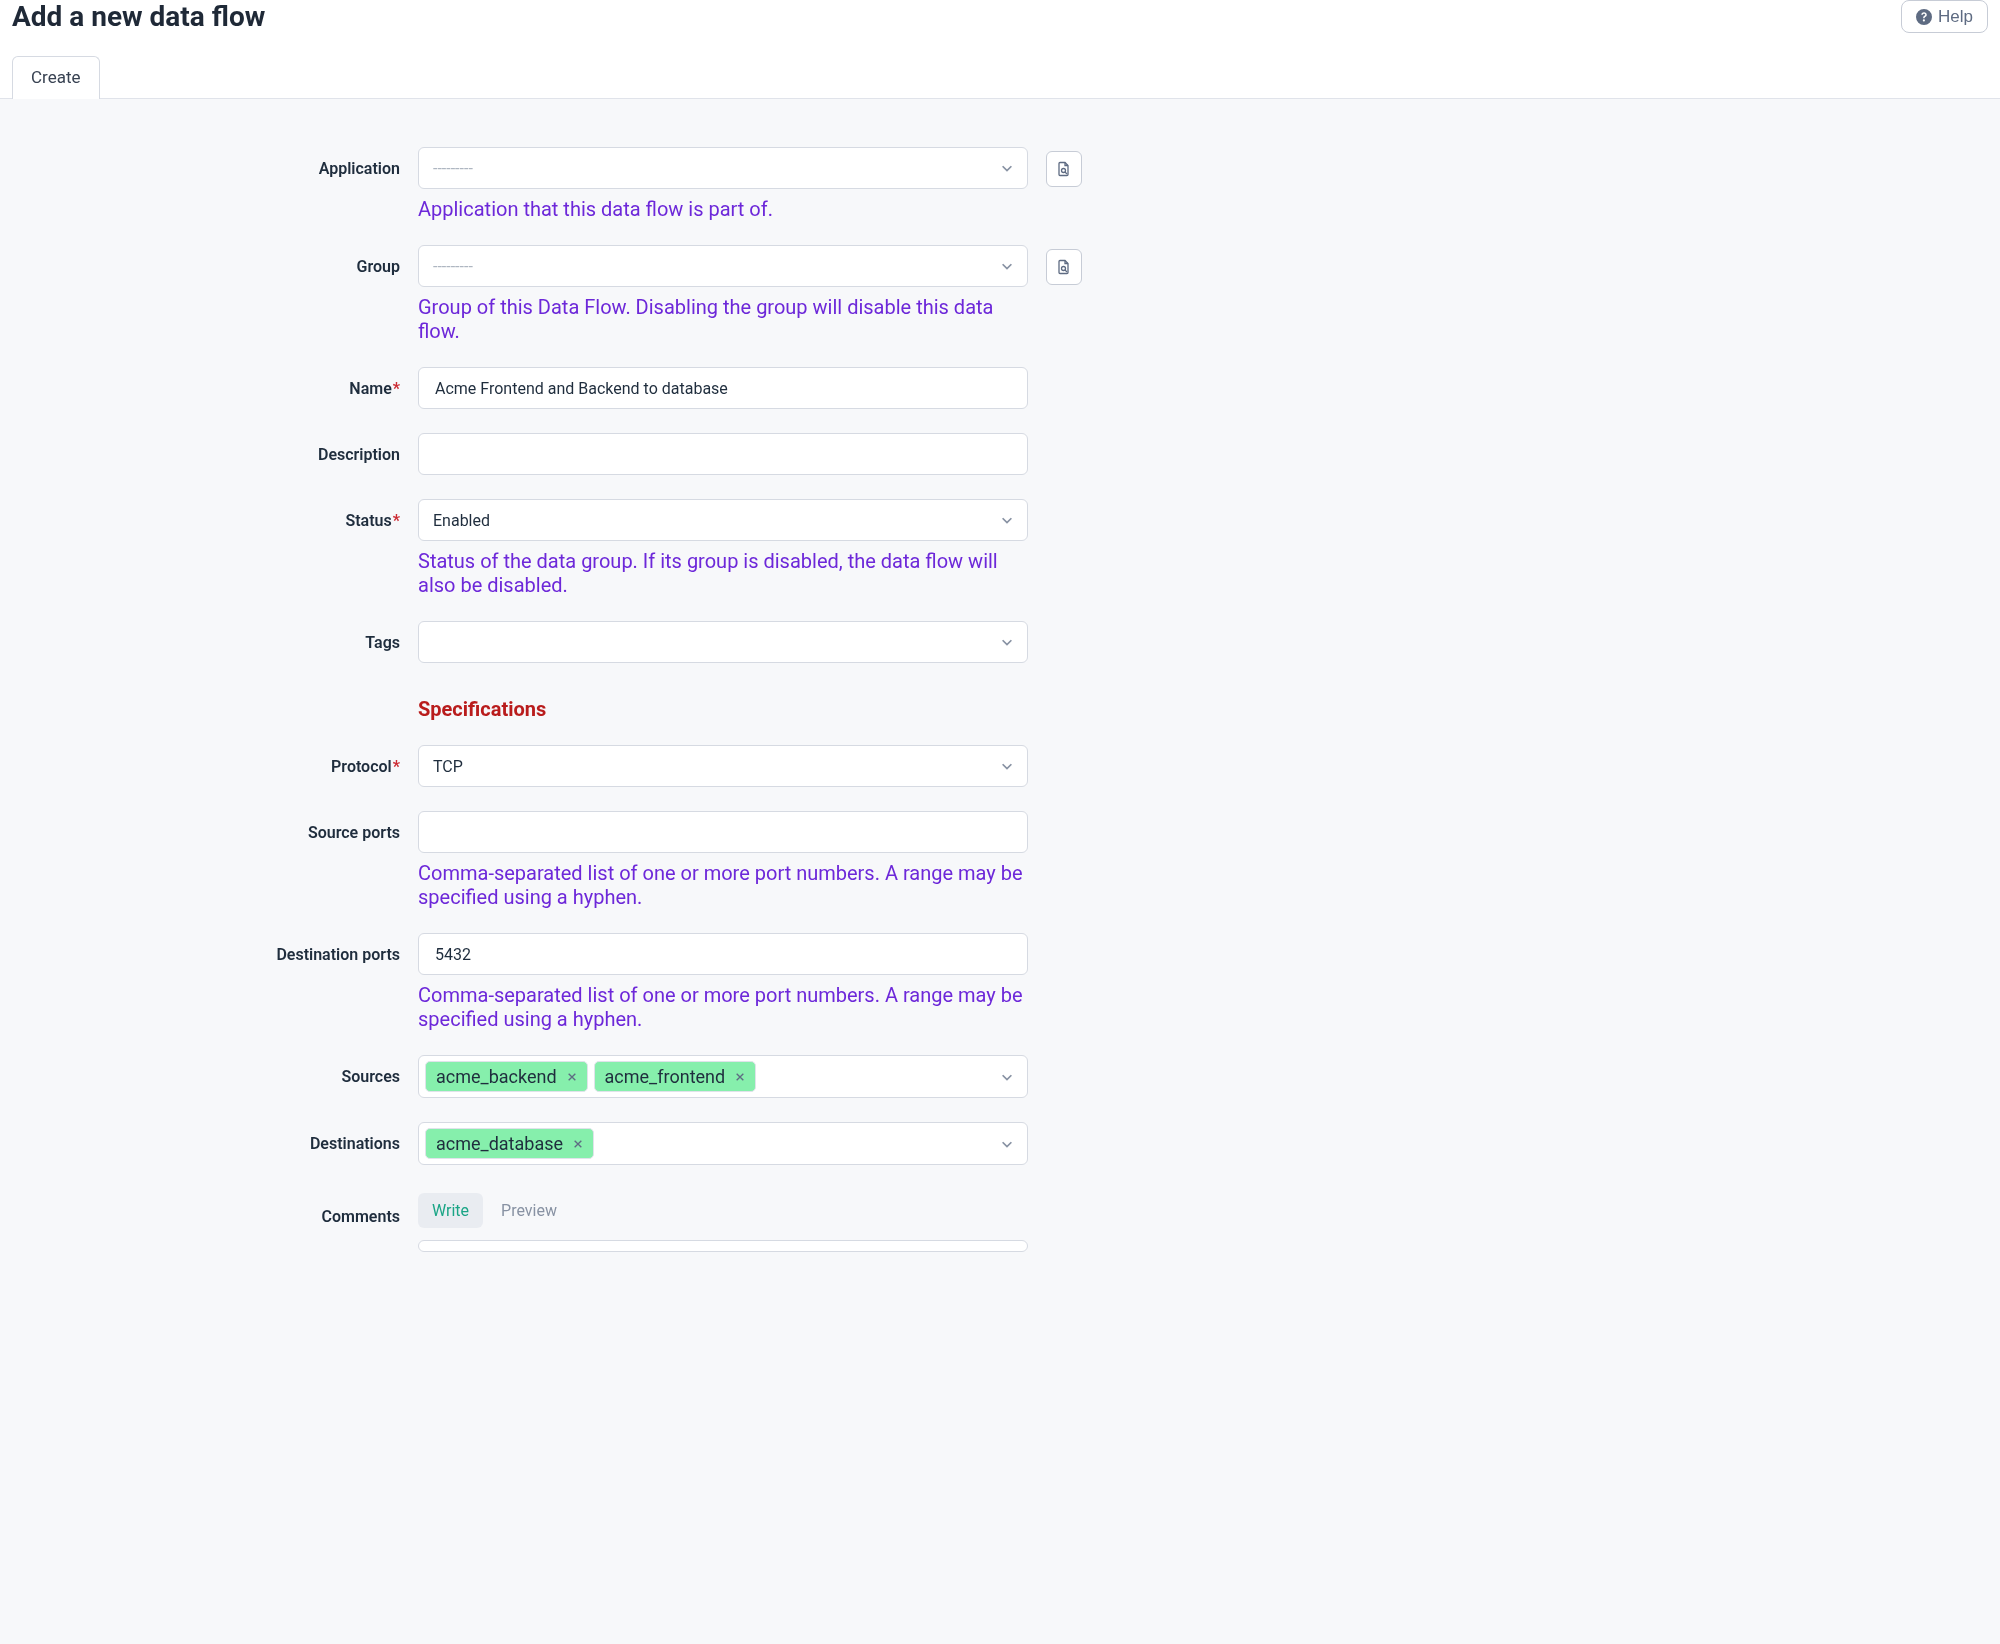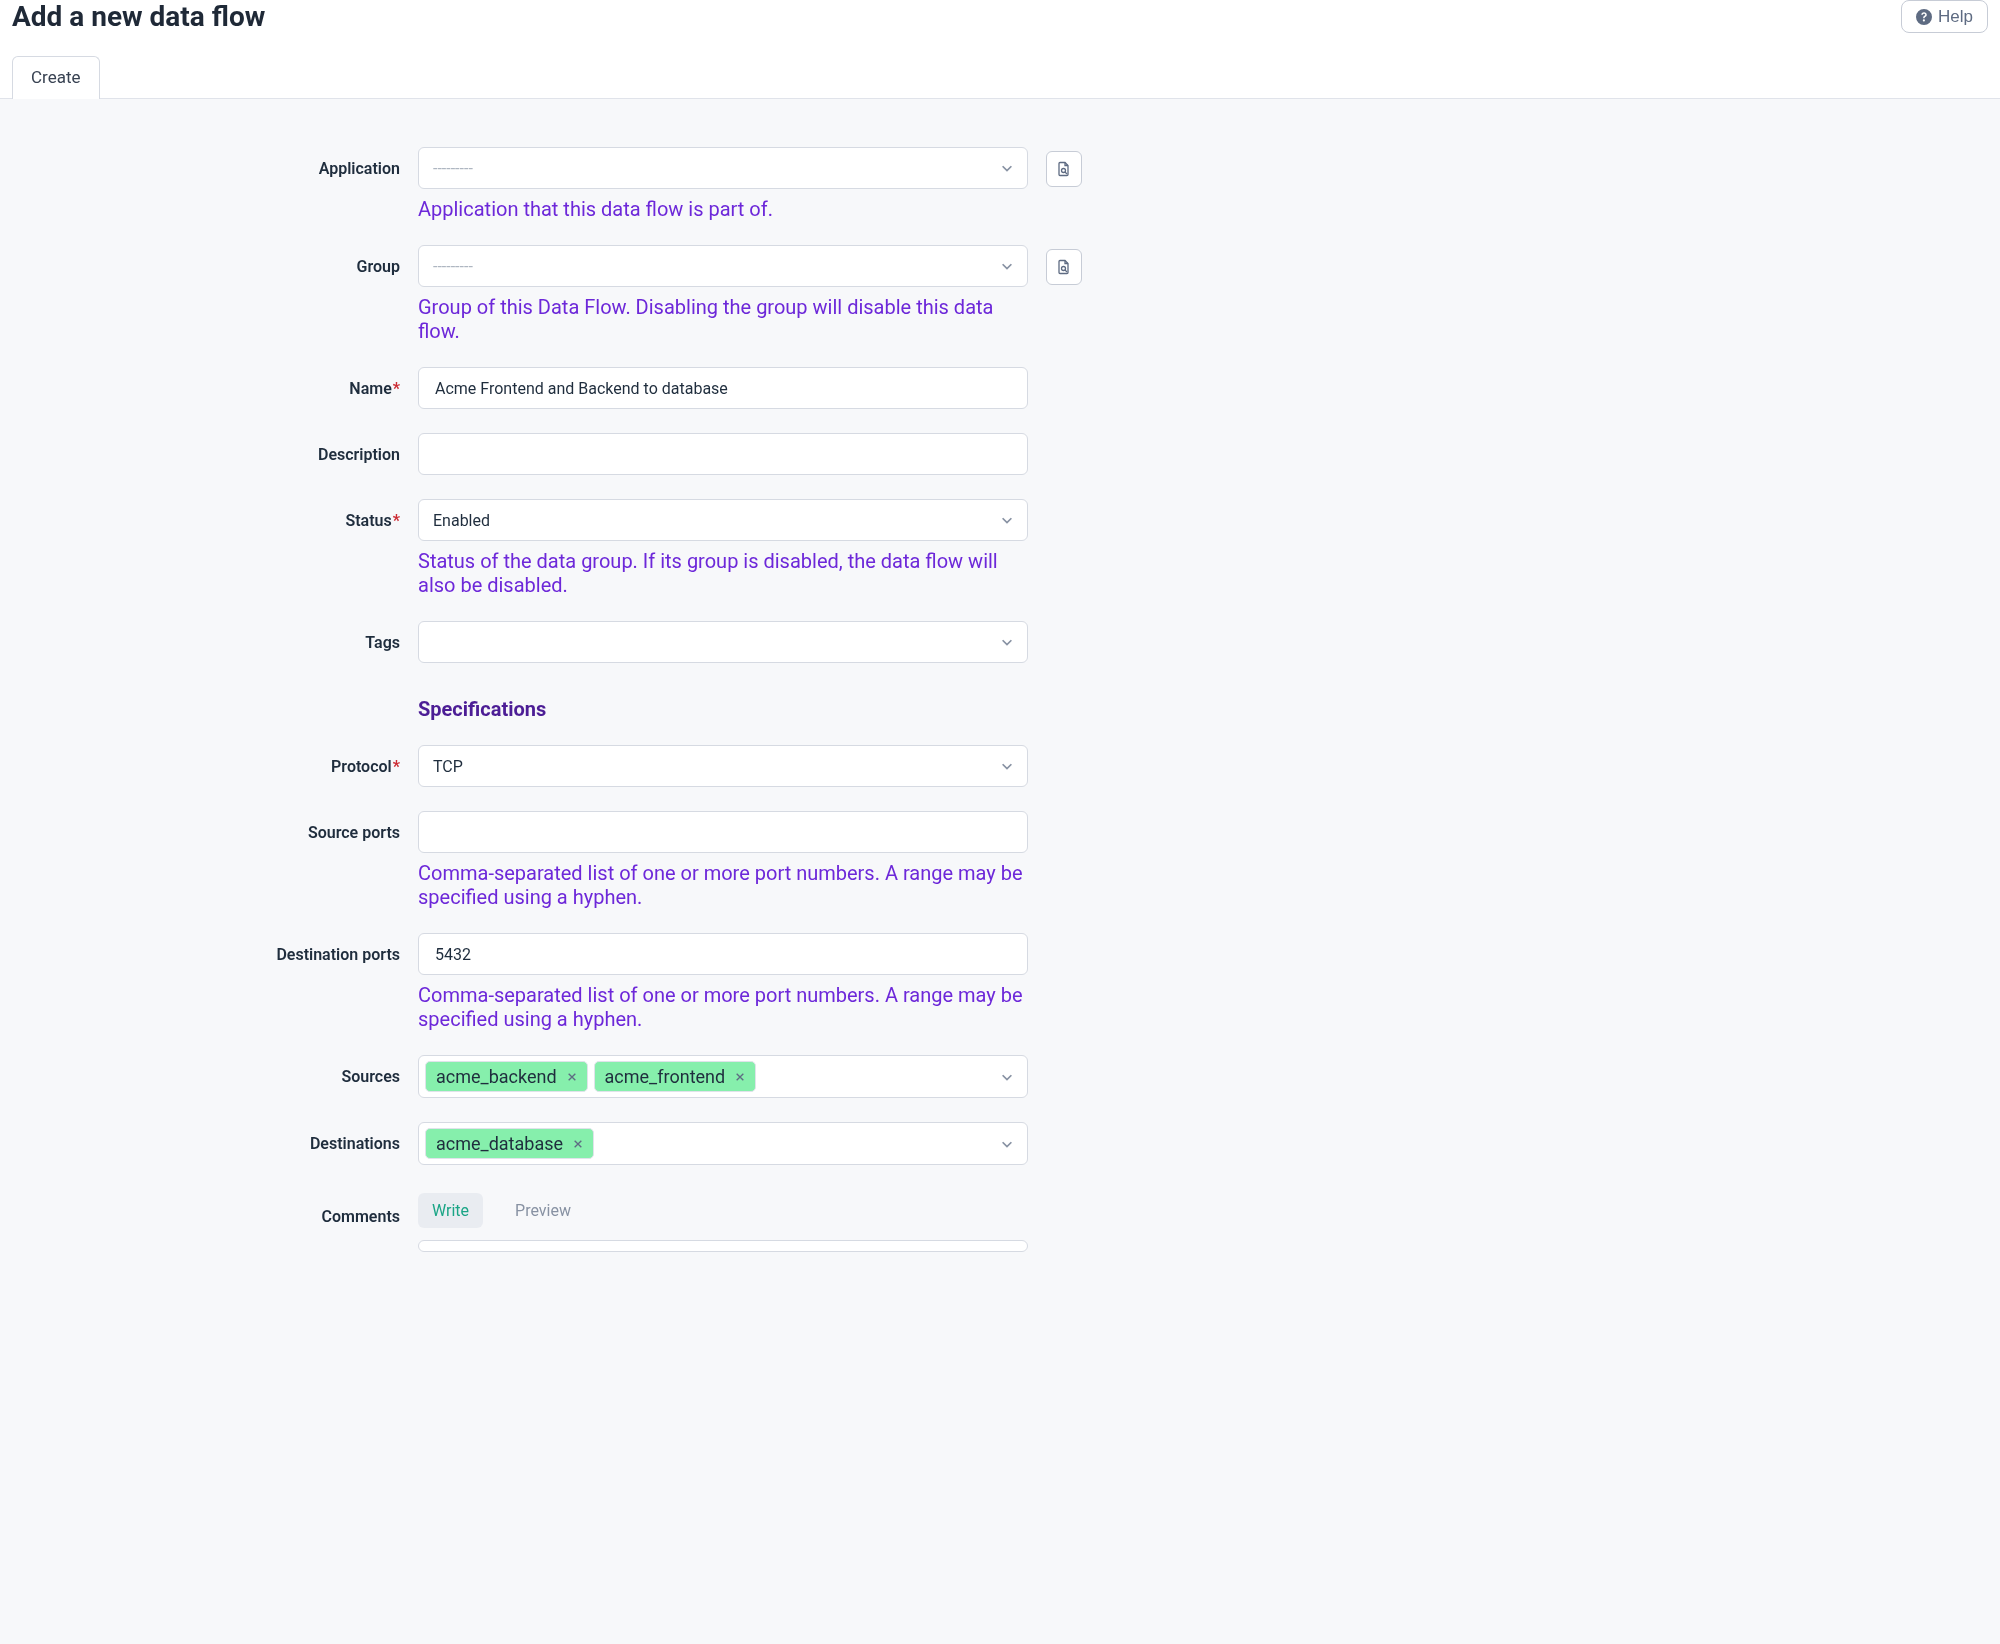--- a/index.html
+++ b/index.html
@@ -156,21 +156,21 @@
     cursor: pointer;
   }
   .hint {
     margin-top: 8px;
     font-size: 20px;
     color: #6d28d9;
   }
   .section-title {
     font-size: 20px;
     font-weight: 700;
-    color: #4c1d95;
+    color: #b91c1c;
     margin: 10px 0 0;
   }
   .multi-box {
     padding: 5px 40px 5px 6px;
     flex-wrap: wrap;
     gap: 6px;
   }
   .chip {
     display: inline-flex;
     align-items: center;
@@ -185,21 +185,21 @@
     width: 18px; height: 18px;
     margin-left: 6px;
     display: inline-flex;
     align-items: center;
     justify-content: center;
     color: #5e6b82;
     cursor: pointer;
   }
   .comment-tabs {
     display: inline-flex;
-    gap: 18px;
+    gap: 4px;
     align-items: center;
     padding-top: 4px;
   }
   .ctab {
     padding: 8px 14px;
     border-radius: 6px;
     font-size: 16px;
     cursor: pointer;
   }
   .ctab.active {

